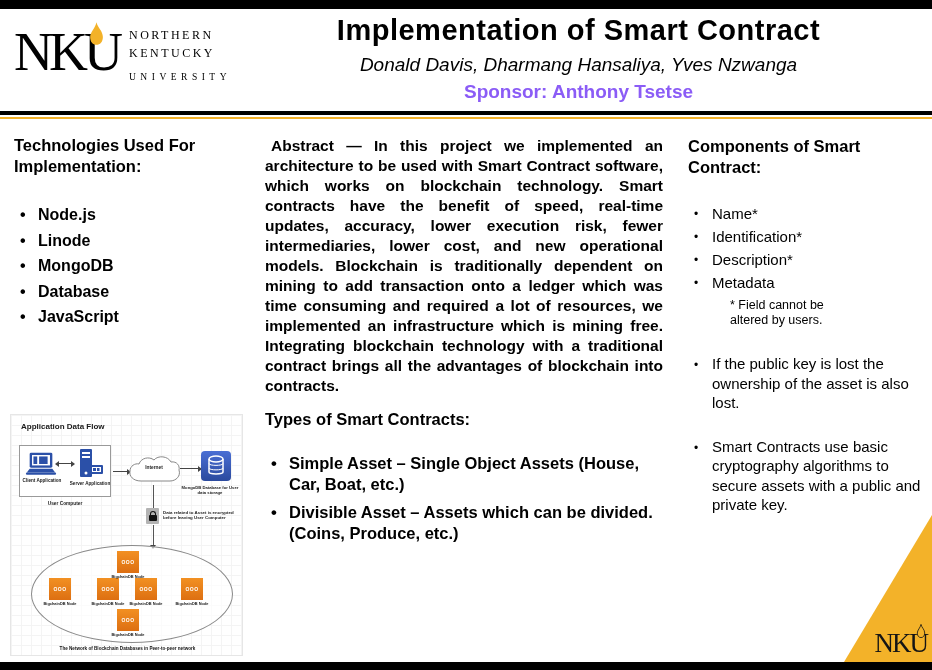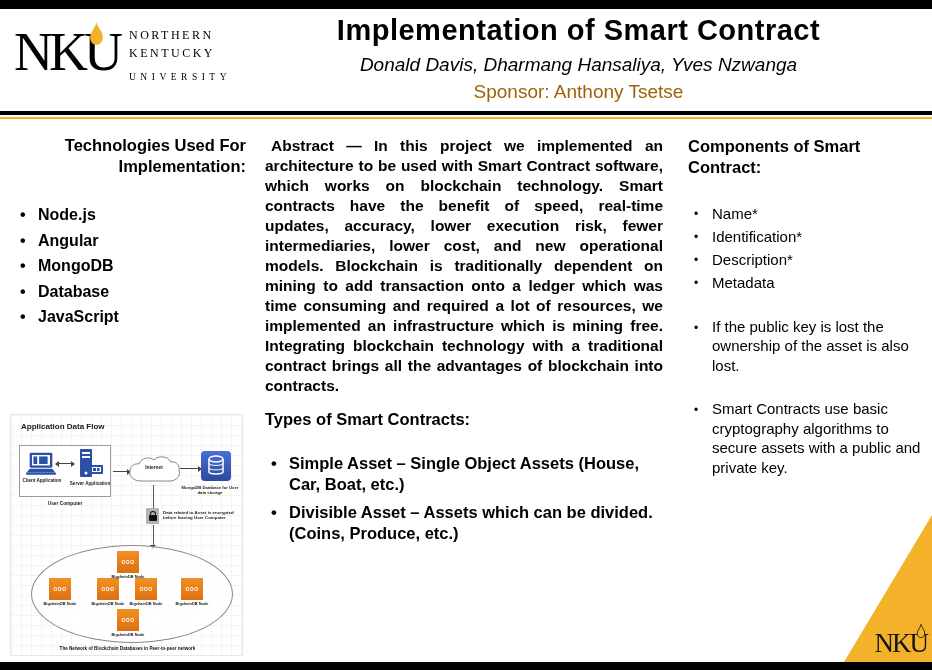--- a/index.html
+++ b/index.html
@@ -15,33 +15,33 @@
   .logo-wrap { position:absolute; left:14px; top:22px; display:flex; align-items:center; gap:10px; }
   .nku-letters { position:relative; font-family:"Liberation Serif", serif; font-size:54px; line-height:54px; letter-spacing:-4px; font-weight:400; }
   .nku-flame { position:absolute; left:74px; top:-4px; width:17px; height:25px; }
   .logo-text { padding-top:4px; }
   .logo-line { font-family:"Liberation Serif", serif; font-size:12px; line-height:18px; letter-spacing:2.5px; }
   .logo-univ { font-family:"Liberation Serif", serif; font-size:9.5px; letter-spacing:4.5px; margin-top:10px; }
 
   .title-block { position:absolute; left:225px; right:0; top:14px; text-align:center; }
   .poster-title { font-size:29px; font-weight:800; letter-spacing:0.5px; line-height:32px; }
   .poster-authors { font-size:19px; font-style:italic; font-weight:500; margin-top:8px; }
-  .poster-sponsor { font-size:19px; font-weight:400; margin-top:5px; color:#a16207; }
+  .poster-sponsor { font-size:19px; font-weight:700; margin-top:5px; color:#8b5cf6; }
 
   .rule-black { position:absolute; left:0; top:111px; width:932px; height:4px; background:#000; }
   .rule-gold  { position:absolute; left:0; top:117px; width:932px; height:2px; background:#F3B229; }
 
   
   .blist { list-style:none; margin:0; padding:0; }
   .blist li { position:relative; padding-left:24px; }
   .blist li::before { content:"\2022"; position:absolute; left:6px; }
 
   
   .col-left { position:absolute; left:14px; top:135px; width:232px; }
-  .left-heading { font-size:16.5px; font-weight:bold; line-height:21px;text-align:right; }
+  .left-heading { font-size:16.5px; font-weight:bold; line-height:21px; }
   .tech-list { margin-top:30px; font-size:16px; font-weight:bold; }
   .tech-list li { margin-bottom:9px; line-height:16.5px; }
 
   
   .diagram {
     position:absolute; left:10px; top:414px; width:233px; height:242px;
     border:1px solid #e6e6e6; background:#fff;
     background-image:linear-gradient(#f4f4f4 1px, transparent 1px),
                      linear-gradient(90deg,#f4f4f4 1px, transparent 1px);
     background-size:10px 10px;
@@ -139,21 +139,21 @@
   <div class="poster-sponsor">Sponsor: Anthony Tsetse</div>
 </div>
 
 <div class="rule-black"></div>
 <div class="rule-gold"></div>
 
 <div class="col-left">
   <div class="left-heading">Technologies Used For Implementation:</div>
   <ul class="blist tech-list">
     <li>Node.js</li>
-    <li>Angular</li>
+    <li>Linode</li>
     <li>MongoDB</li>
     <li>Database</li>
     <li>JavaScript</li>
   </ul>
 </div>
 
 <div class="diagram">
   <div class="dg-title">Application Data Flow</div>
 
   <div class="uc-box">
@@ -245,20 +245,21 @@
 </div>
 
 <div class="col-right">
   <div class="right-heading">Components of Smart Contract:</div>
   <ul class="blist comp-list">
     <li>Name*</li>
     <li>Identification*</li>
     <li>Description*</li>
     <li>Metadata</li>
   </ul>
+  <div class="field-note">* Field cannot be altered by users.</div>
   <ul class="blist points-list">
     <li>If the public key is lost the ownership of the asset is also lost.</li>
     <li>Smart Contracts use basic cryptography algorithms to secure assets with a public and private key.</li>
   </ul>
 </div>
 
 <div class="gold-triangle"></div>
 <div class="corner-logo">
   <span>NKU</span>
   <svg class="corner-flame" viewBox="0 0 24 34">

